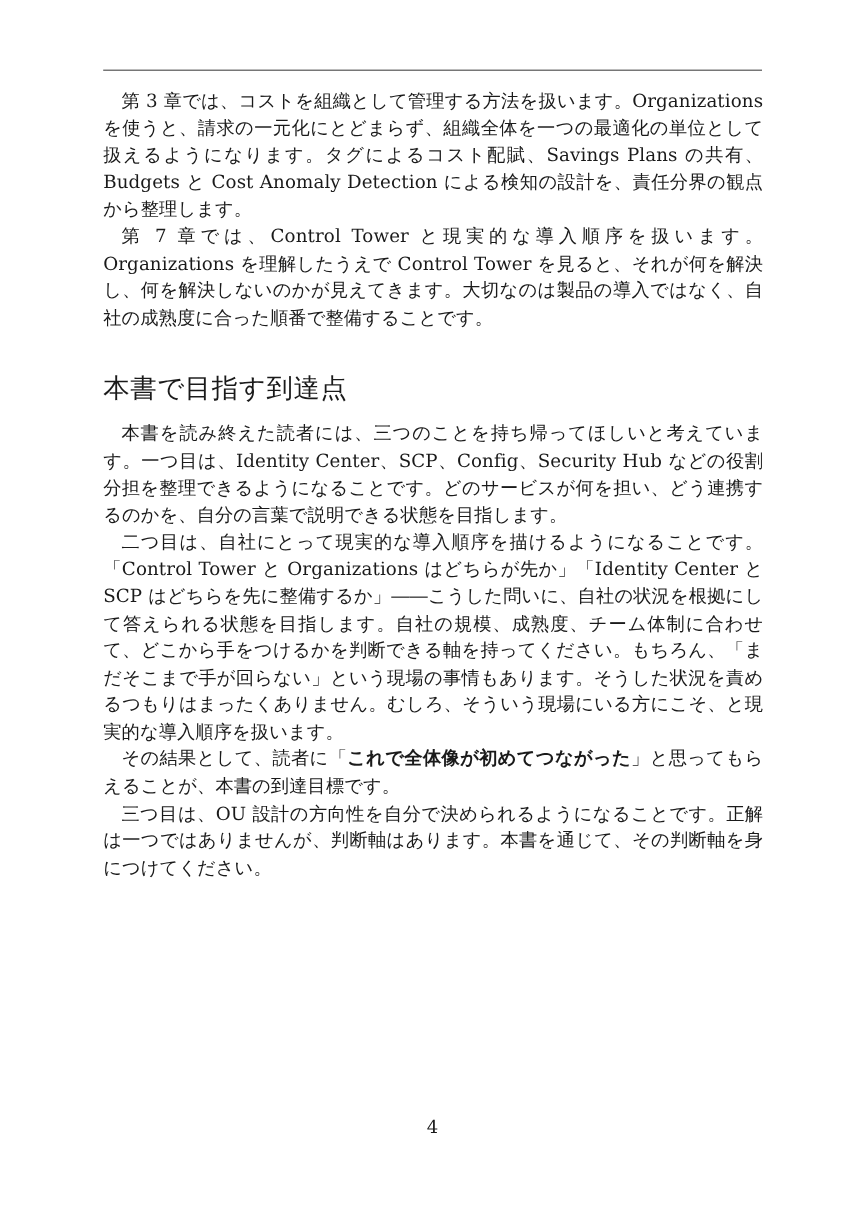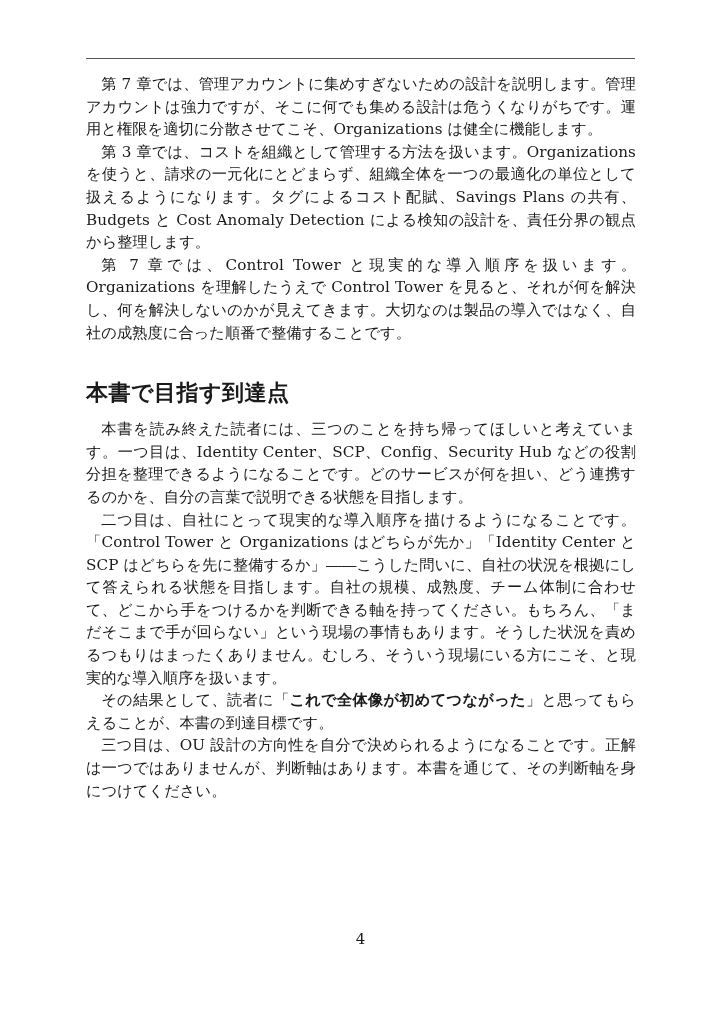--- a/index.html
+++ b/index.html
@@ -2,33 +2,32 @@
 <html><head>
 <meta charset="utf-8">
 <style>
   html, body { margin: 0; padding: 0; background: #ffffff; }
   body { width: 721px; height: 1024px; position: relative; overflow: hidden;
          font-family: "DejaVu Serif", "Liberation Serif", serif; color: #1a1a1a; }
   .rule { position: absolute; left: 86px; top: 58px; width: 549px; height: 1px; background: #555; }
   .content { position: absolute; left: 86px; top: 73px; width: 550px; }
   .p { font-size: 15.2px; line-height: 22.6px; margin: 0; text-indent: 1em;
        text-align: justify; letter-spacing: 0.1px; }
-  .h { font-family: "DejaVu Sans", "Liberation Sans", sans-serif; font-weight: bold;
+  .h { font-family: "DejaVu Sans", "Liberation Sans", sans-serif; font-weight: normal;
        font-size: 22px; line-height: 30px; margin: 34px 0 10px 0; letter-spacing: 0.5px; }
   .strong { font-weight: bold; }
   .page-num { position: absolute; top: 930px; left: 0; width: 721px; text-align: center;
               font-size: 15px; }
 </style>
 </head>
 <body>
 
 <div class="rule"></div>
 
 <div class="content">
-  <p class="p">第 7 章では、管理アカウントに集めすぎないための設計を説明します。管理アカウントは強力ですが、そこに何でも集める設計は危うくなりがちです。運用と権限を適切に分散させてこそ、Organizations は健全に機能します。</p>
   <p class="p">第 3 章では、コストを組織として管理する方法を扱います。Organizations を使うと、請求の一元化にとどまらず、組織全体を一つの最適化の単位として扱えるようになります。タグによるコスト配賦、Savings Plans の共有、Budgets と Cost Anomaly Detection による検知の設計を、責任分界の観点から整理します。</p>
   <p class="p">第 7 章では、Control Tower と現実的な導入順序を扱います。Organizations を理解したうえで Control Tower を見ると、それが何を解決し、何を解決しないのかが見えてきます。大切なのは製品の導入ではなく、自社の成熟度に合った順番で整備することです。</p>
 
   <h2 class="h">本書で目指す到達点</h2>
 
   <p class="p">本書を読み終えた読者には、三つのことを持ち帰ってほしいと考えています。一つ目は、Identity Center、SCP、Config、Security Hub などの役割分担を整理できるようになることです。どのサービスが何を担い、どう連携するのかを、自分の言葉で説明できる状態を目指します。</p>
   <p class="p">二つ目は、自社にとって現実的な導入順序を描けるようになることです。「Control Tower と Organizations はどちらが先か」「Identity Center と SCP はどちらを先に整備するか」――こうした問いに、自社の状況を根拠にして答えられる状態を目指します。自社の規模、成熟度、チーム体制に合わせて、どこから手をつけるかを判断できる軸を持ってください。もちろん、「まだそこまで手が回らない」という現場の事情もあります。そうした状況を責めるつもりはまったくありません。むしろ、そういう現場にいる方にこそ、と現実的な導入順序を扱います。</p>
   <p class="p"><span>その結果として、読者に「</span><span class="strong">これで全体像が初めてつながった</span><span>」と思ってもらえることが、本書の到達目標です。</span></p>
   <p class="p">三つ目は、OU 設計の方向性を自分で決められるようになることです。正解は一つではありませんが、判断軸はあります。本書を通じて、その判断軸を身につけてください。</p>
 </div>

